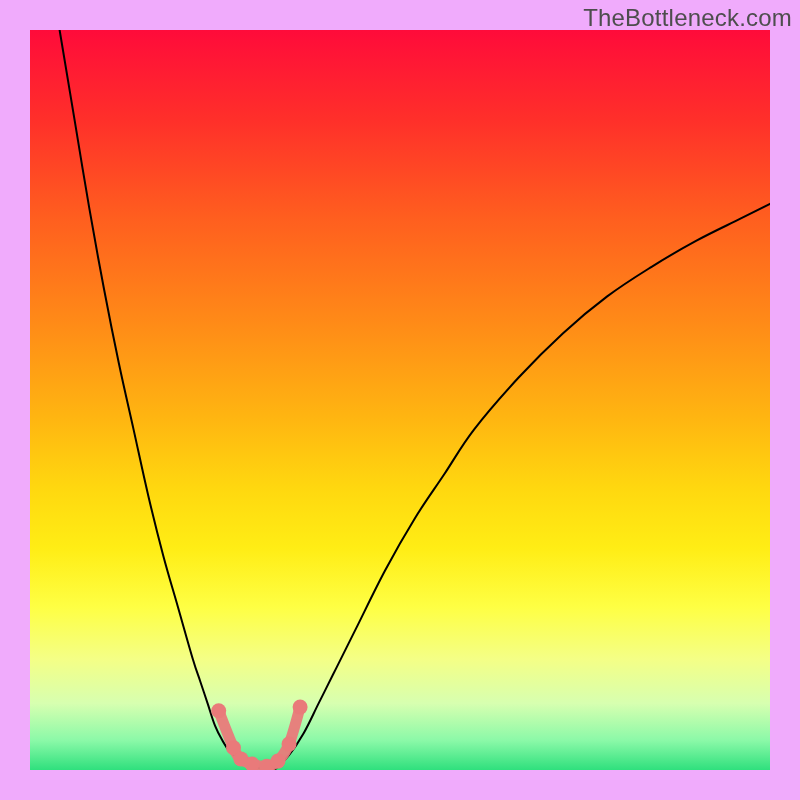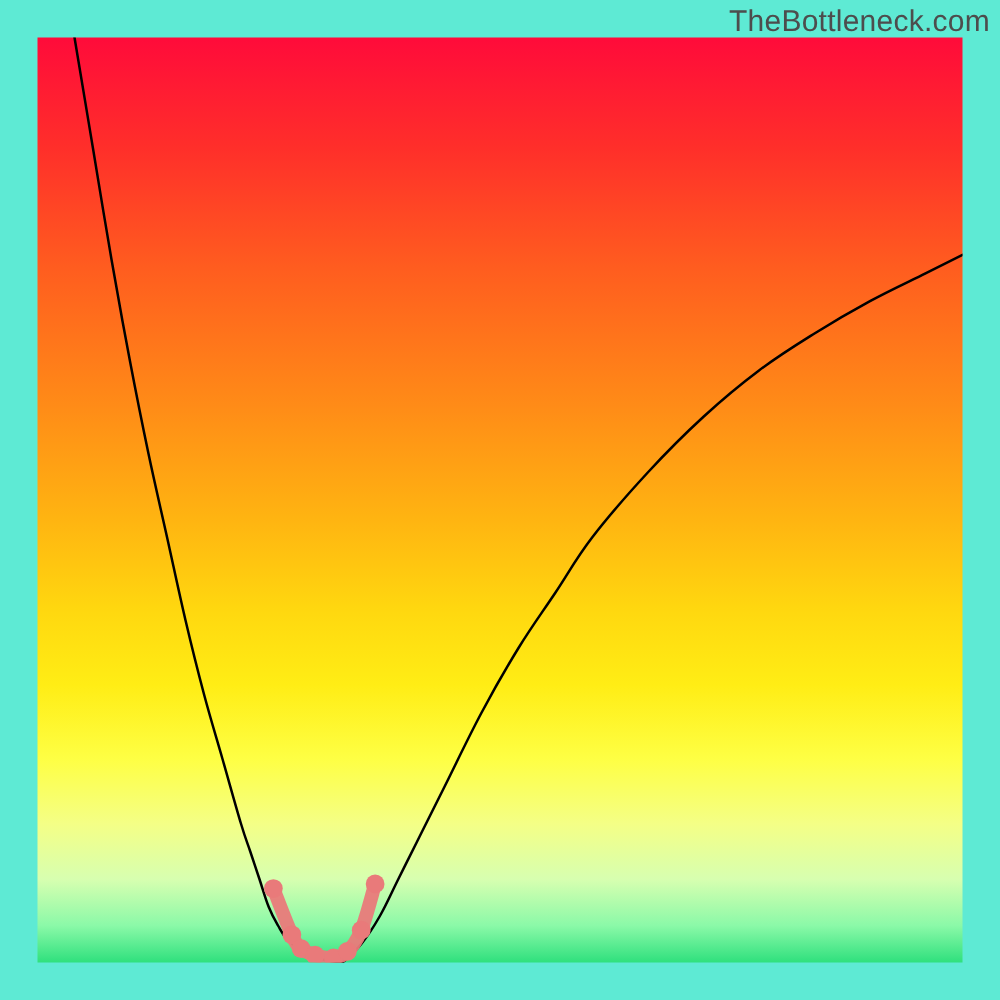--- a/index.html
+++ b/index.html
@@ -8,21 +8,21 @@
     width: 800px;
     height: 800px;
     overflow: hidden;
     background: #000;
     font-family: Arial, Helvetica, sans-serif;
   }
   .frame {
     position: relative;
     width: 800px;
     height: 800px;
-    background: #5eead4;
+    background: #f0abfc;
   }
   .plot-area {
     position: absolute;
     left: 30px;
     top: 30px;
     width: 740px;
     height: 740px;
     background: linear-gradient(to bottom,
       #ff0b3a 0%,
       #ff2f2a 12%,

